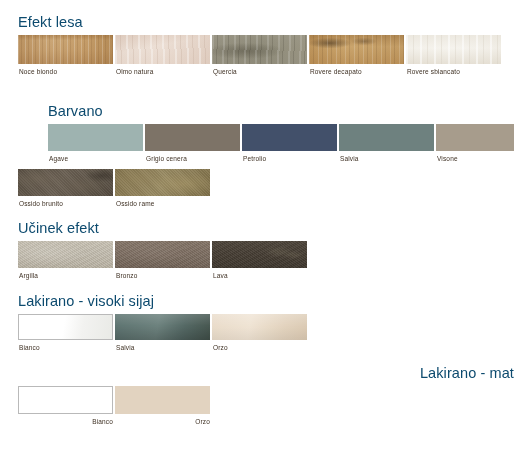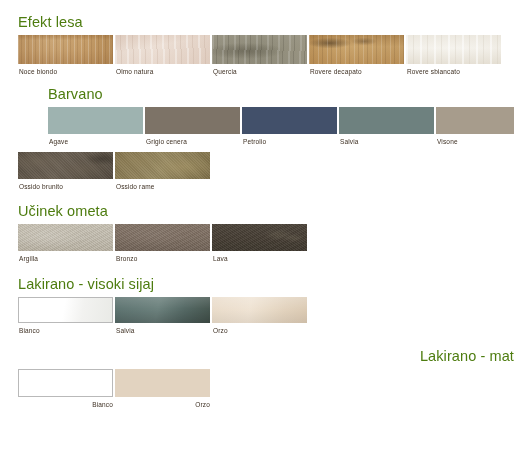--- a/index.html
+++ b/index.html
@@ -17,21 +17,21 @@
   }
   .section{
     position:relative;
     margin:0 0 0 0;
     padding:0 0 0 18px;
   }
   .section-title{
     font-family:"Liberation Sans", sans-serif;
     font-size:14.5px;
     font-weight:400;
-    color:#4d7c0f;
+    color:#0c4a6e;
     letter-spacing:0.1px;
     line-height:17px;
     padding:6px 0 4px 0;
     margin:0;
     white-space:nowrap;
   }
   .swatch-row{
     display:flex;
     flex-direction:row;
     align-items:flex-start;
@@ -62,21 +62,21 @@
   .sec-wood .swatch{height:29px;}
   .sec-color .swatch{height:27px;}
   .sec-metal .swatch{height:27px;}
   .sec-plaster .swatch{height:27px;}
   .sec-gloss .swatch{height:26px;}
   .sec-matt .swatch{height:28px;}
   .outlined{
     border:1px solid #b9b9b9;
   }
   .sec-wood{margin-top:8px;}
-  .sec-color{margin-top:4px;padding-left:48px;}
+  .sec-color{margin-top:21px;padding-left:48px;}
   .sec-metal{margin-top:6px;}
   .sec-plaster{margin-top:6px;}
   .sec-gloss{margin-top:7px;}
   .sec-matt{margin-top:7px;text-align:right;}
 </style>
 </head>
 <body>
 
 <div id="palette">
     <div class="section sec-wood">
@@ -135,21 +135,21 @@
           <div class="swatch" style="background:#5c5246;background-image:radial-gradient(ellipse 45% 55% at 20% 35%, rgba(120,108,92,.45) 0%, rgba(0,0,0,0) 70%),radial-gradient(ellipse 40% 50% at 68% 62%, rgba(112,100,84,.40) 0%, rgba(0,0,0,0) 72%),radial-gradient(ellipse 25% 35% at 88% 25%, rgba(40,34,28,.45) 0%, rgba(0,0,0,0) 70%),repeating-linear-gradient(45deg, rgba(255,255,255,.05) 0 1px, rgba(0,0,0,.05) 1px 2px),linear-gradient(120deg,#5a5044 0%, #6a6053 45%, #544b40 100%);"></div>
           <div class="swatch-label">Ossido brunito</div>
         </div>
         <div class="swatch-cell">
           <div class="swatch" style="background:#8a7a55;background-image:radial-gradient(ellipse 50% 60% at 72% 55%, rgba(180,162,112,.40) 0%, rgba(0,0,0,0) 72%),radial-gradient(ellipse 40% 45% at 25% 35%, rgba(150,134,92,.35) 0%, rgba(0,0,0,0) 75%),repeating-linear-gradient(45deg, rgba(255,255,255,.06) 0 1px, rgba(0,0,0,.05) 1px 2px),linear-gradient(110deg,#86764f 0%, #988a62 50%, #7f7049 100%);"></div>
           <div class="swatch-label">Ossido rame</div>
         </div>
       </div>
     </div>
     <div class="section sec-plaster">
-      <div class="section-title">Učinek ometa</div>
+      <div class="section-title">Učinek efekt</div>
       <div class="swatch-row">
         <div class="swatch-cell">
           <div class="swatch" style="background:#bcb6a8;background-image:repeating-linear-gradient(37deg, rgba(255,255,255,.13) 0 1px, rgba(0,0,0,.045) 1px 2px),radial-gradient(ellipse 55% 60% at 30% 45%, rgba(210,205,194,.5) 0%, rgba(0,0,0,0) 75%),linear-gradient(180deg,#c4beb0 0%, #bdb7a9 55%, #b4ad9e 100%);"></div>
           <div class="swatch-label">Argilla</div>
         </div>
         <div class="swatch-cell">
           <div class="swatch" style="background:#7b6c60;background-image:repeating-linear-gradient(37deg, rgba(255,255,255,.08) 0 1px, rgba(0,0,0,.05) 1px 2px),radial-gradient(ellipse 55% 60% at 40% 40%, rgba(140,126,114,.40) 0%, rgba(0,0,0,0) 75%),linear-gradient(180deg,#827366 0%, #7a6b5f 55%, #6f6155 100%);"></div>
           <div class="swatch-label">Bronzo</div>
         </div>
         <div class="swatch-cell">

